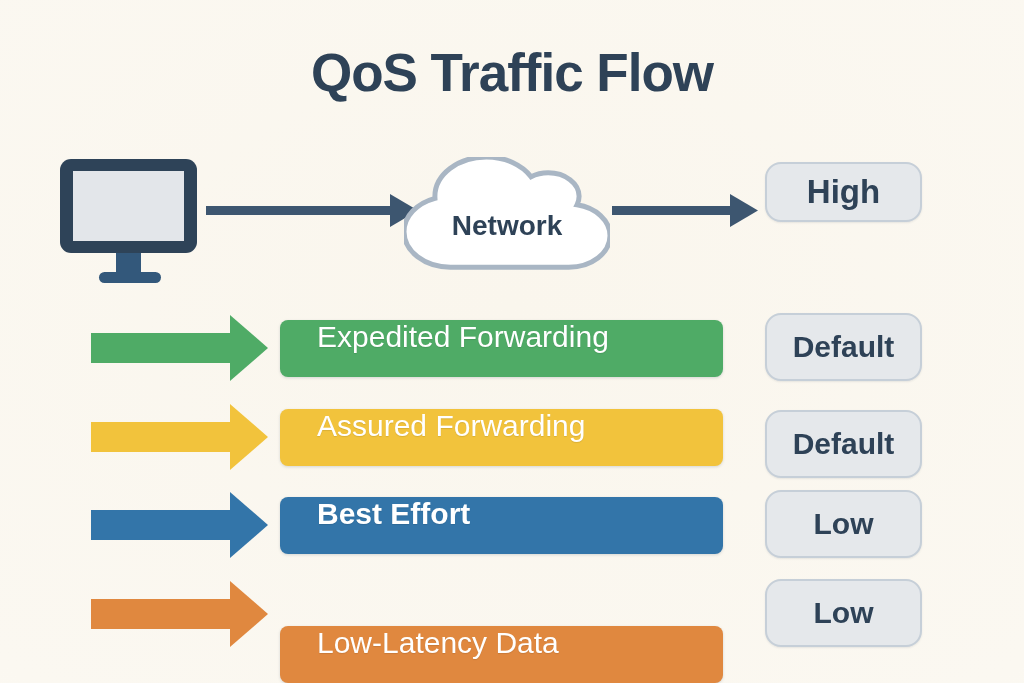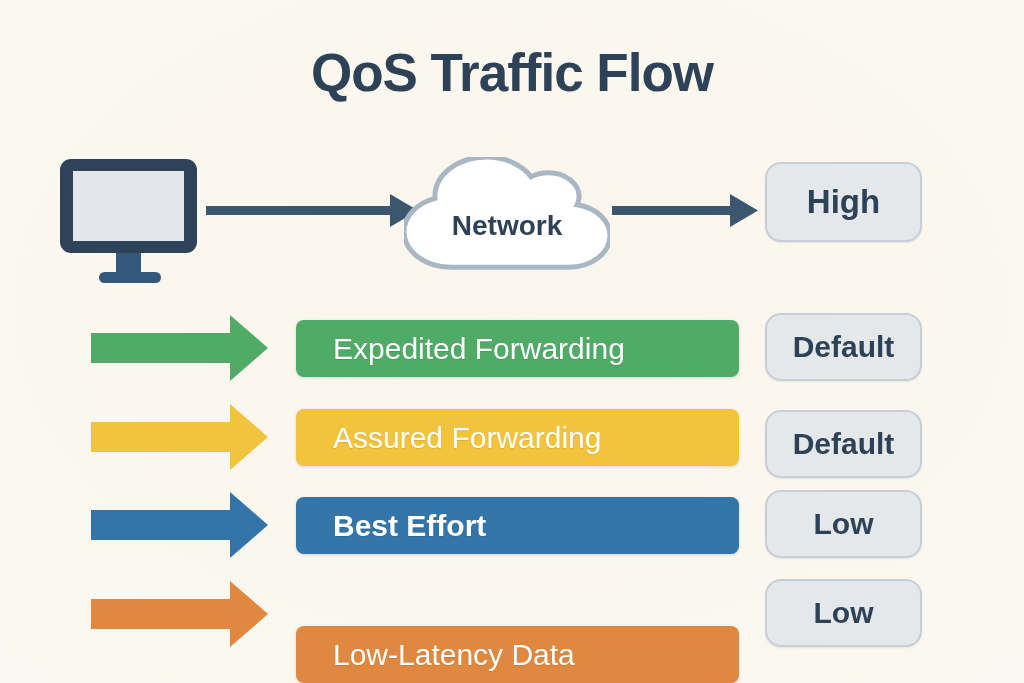--- a/index.html
+++ b/index.html
@@ -30,28 +30,28 @@
   .badge{
     position:absolute;left:765px;width:157px;
     box-sizing:border-box;
     background:var(--badge_bg);
     border:2px solid var(--badge_border);
     border-radius:16px;
     display:flex;align-items:center;justify-content:center;
     color:var(--ink);font-weight:600;
     box-shadow:0 1px 2px rgba(46,66,87,0.10);
   }
-  .badge-high{top:162px;height:80px;font-size:33px;}
+  .badge-high{top:162px;height:60px;font-size:33px;}
   .badge-row{height:68px;font-size:30px;}
   
   .bar{
-    position:absolute;left:296px;width:443px;height:57px;
+    position:absolute;left:280px;width:443px;height:57px;
     box-sizing:border-box;
     border-radius:8px;
-    display:flex;align-items:center;
+    display:flex;align-items:flex-start;
     padding-left:37px;
     color:#ffffff;font-size:30px;font-weight:500;
     text-shadow:0 1px 1px rgba(0,0,0,0.10);
     box-shadow:0 1px 3px rgba(46,66,87,0.18);
   }
   .row-arrow{color:#888;}
   svg{display:block;}
 </style>
 </head>
 <body style="--background: #FAF6ED; --ink: #2E4257; --arrow: #3D5670; --monitor_body: #2E4358; --monitor_screen: #E3E6EA; --monitor_stand: #33587B; --cloud_fill: #FFFFFF; --cloud_border: #A9B6C4; --badge_bg: #E5E8EB; --badge_border: #C6CFD8;">

